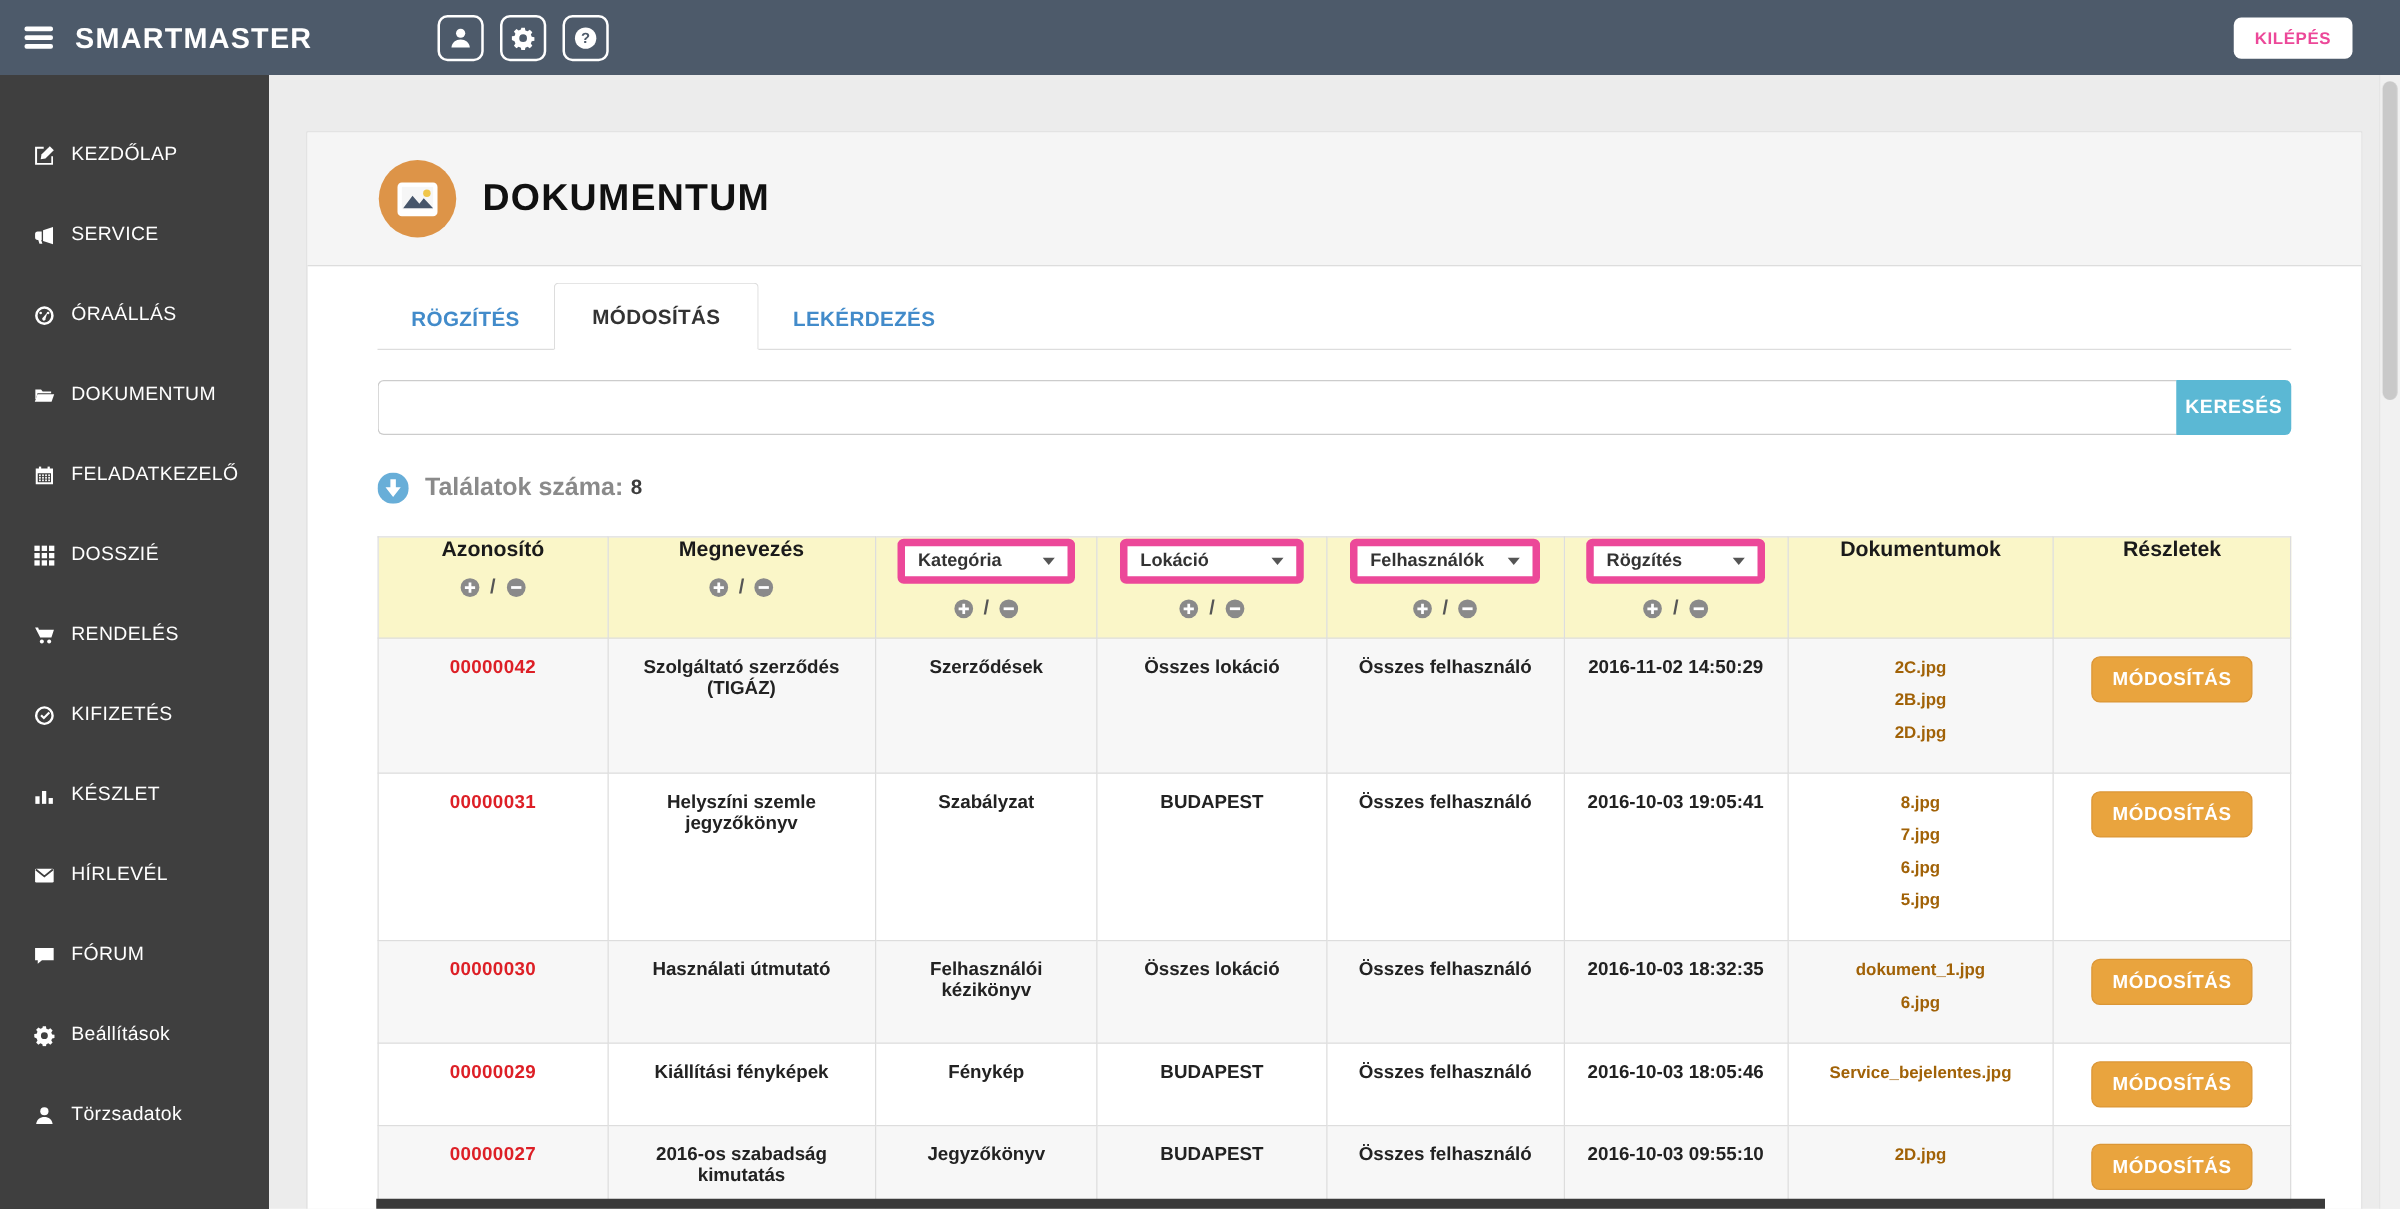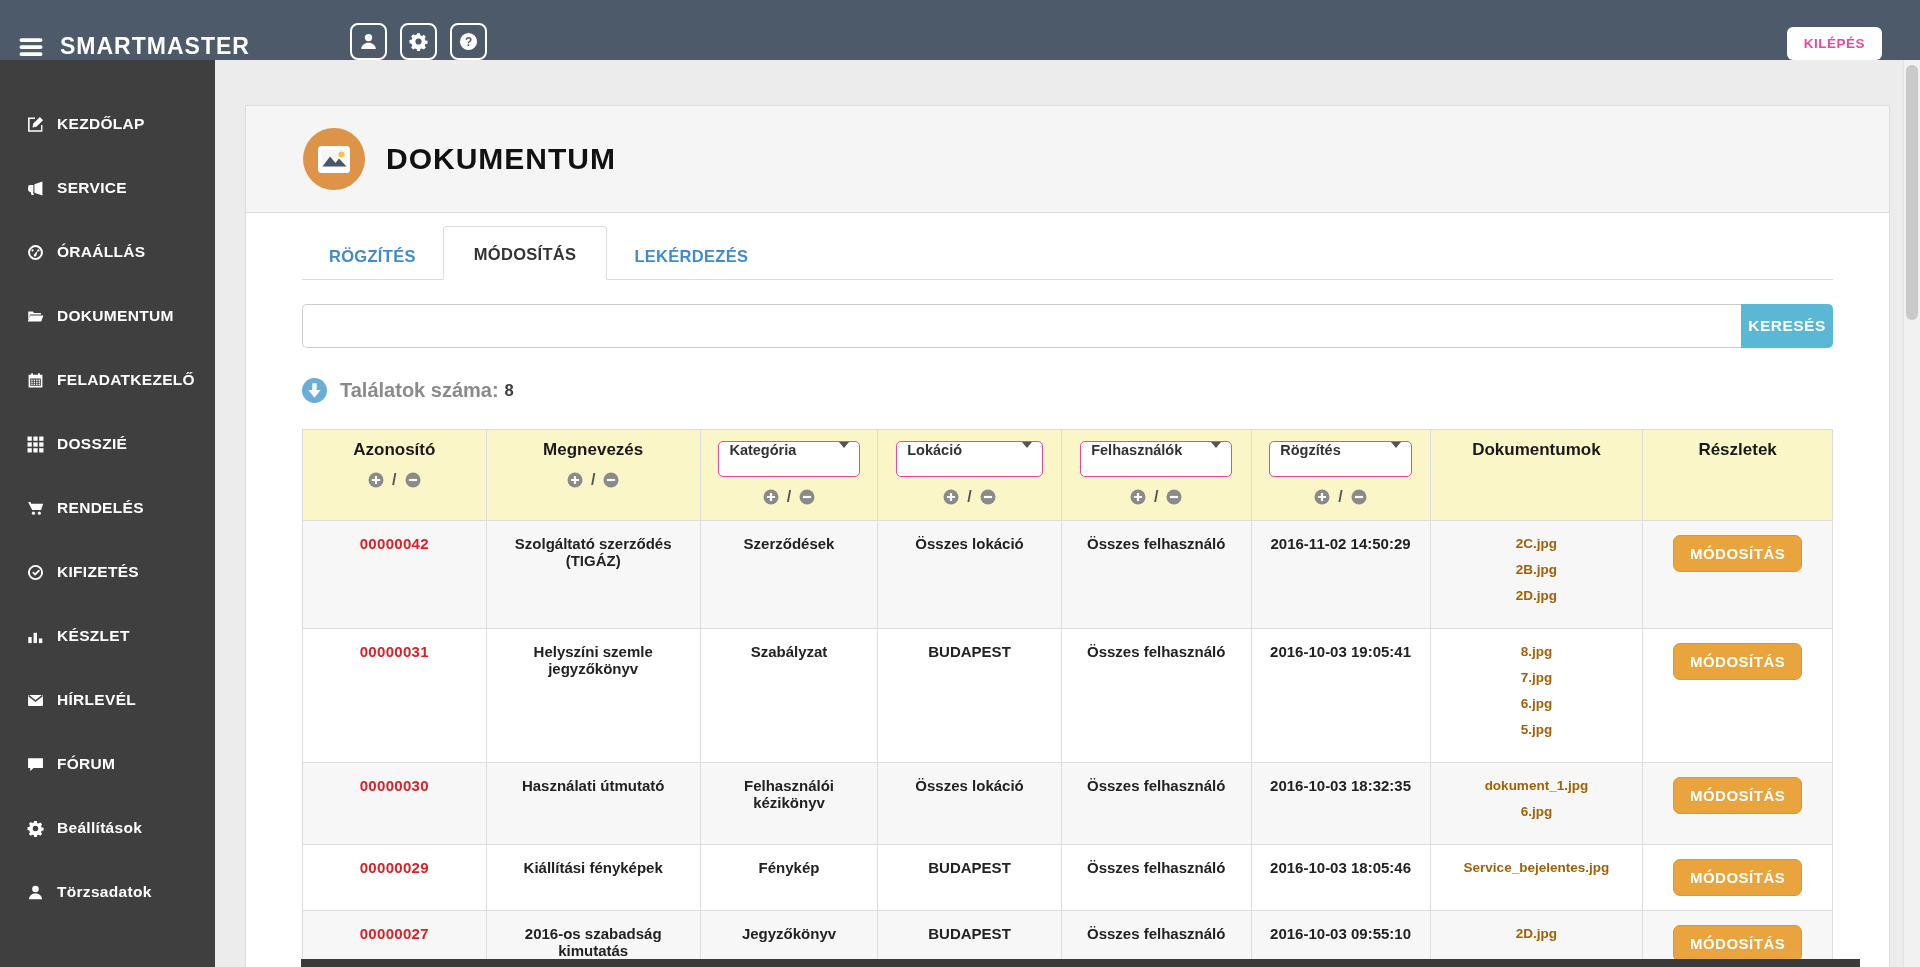--- a/index.html
+++ b/index.html
@@ -11,37 +11,37 @@
   .s16 { width: 16px; height: 16px; }
   .s17 { width: 17px; height: 17px; }
   .s19 { width: 19px; height: 19px; }
   .s25 { width: 25px; height: 25px; }
   .s26 { width: 26px; height: 26px; }
   .s64 { width: 64px; height: 64px; }
   .caret { width: 10px; height: 6px; }
 
   
   .topbar { position: fixed; top: 0; left: 0; right: 0; height: 60px;
-            background: #4d5a6a; display: flex; align-items: flex-end; z-index: 30; }
+            background: #4d5a6a; display: flex; align-items: center; z-index: 30; }
   .hamburger { margin-left: 18px; color: #fff; cursor: pointer; }
   .brand { color: #fff; font-size: 23px; font-weight: bold; letter-spacing: 1px; margin-left: 16px; }
   .topbar-icons { display: flex; gap: 13px; margin-left: 100px; }
   .icon-btn { width: 37px; height: 37px; border: 2px solid #fff; border-radius: 8px;
               display: flex; align-items: center; justify-content: center; color: #fff; cursor: pointer; }
   .logout-btn { margin-left: auto; margin-right: 38px; background: #fff; color: #ec4899;
                 font-family: inherit; font-weight: bold; font-size: 13.5px; letter-spacing: .5px;
                 border: none; border-radius: 6px; padding: 9px 17px; cursor: pointer; }
 
   
   .sidebar { position: fixed; top: 60px; left: 0; bottom: 0; width: 215px;
              background: #3f3f3f; padding-top: 32px; z-index: 20; }
   .side-item { height: 64px; display: flex; align-items: center; gap: 13px;
                padding-left: 27px; color: #fff; cursor: pointer; }
   .side-item .icon { color: #fff; flex: none; }
-  .side-label { font-size: 15.5px; font-weight: bold; letter-spacing: .3px; }
+  .side-label { font-size: 15.5px; font-weight: normal; letter-spacing: .3px; }
 
   
   .main { position: absolute; left: 215px; top: 60px; right: 0; bottom: 0;
           padding: 45px 30px 0 30px; }
   .card { background: #fff; border: 1px solid #dcdcdc; min-height: 900px; }
   .card-header { background: #f5f5f5; border-bottom: 1px solid #ddd;
                  padding: 21px 56px; display: flex; align-items: center; gap: 20px; }
   .page-title { font-size: 30px; font-weight: bold; color: #111; letter-spacing: 1px; }
   .card-body { padding: 0 56px; }
 
@@ -64,27 +64,27 @@
   
   .results-row { margin-top: 30px; display: flex; align-items: center; gap: 13px; }
   .results-label { color: #8a8a8a; font-weight: bold; font-size: 20px; }
   .results-count { color: #3c3c3c; font-weight: bold; font-size: 16.5px; margin-left: -7px; }
 
   
   .doc-table { width: 100%; margin-top: 26px; border-collapse: collapse; table-layout: fixed; }
   .c0 { width: 12%; } .c1 { width: 14%; } .c2 { width: 11.6%; } .c3 { width: 12%; }
   .c4 { width: 12.4%; } .c5 { width: 11.7%; } .c6 { width: 13.9%; } .c7 { width: 12.4%; }
   .doc-table th { background: #faf6c8; border: 1px solid #ddd; vertical-align: top;
-                  padding: 10px 8px 14px; text-align: center; }
+                  padding: 0 8px 14px; text-align: center; }
   .hdr-label { font-size: 17px; font-weight: bold; color: #1a1a1a; }
   .sorts { margin-top: 11px; display: flex; align-items: center; justify-content: center; gap: 8px; }
   .sorts .icon { cursor: pointer; }
   .slash { color: #555; font-size: 16px; font-weight: bold; }
   .hdr-select { margin: 1px auto 0; width: 88%; height: 36px; background: #fff;
-                border: 1px solid #ec4899; border-radius: 5px; display: flex; 
+                border: 6px solid #ec4899; border-radius: 5px; display: flex; align-items: center;
                 justify-content: space-between; padding: 0 10px; cursor: pointer; }
   .hdr-select-label { font-size: 14.5px; font-weight: bold; color: #333; }
 
   .doc-table td { border: 1px solid #ddd; vertical-align: top; text-align: center;
                   padding: 14px 8px; font-size: 15px; font-weight: bold; color: #222; }
   .doc-table tbody tr:nth-child(odd) { background: #f7f7f7; }
   .doc-table tbody tr:nth-child(even) { background: #fff; }
   .cell-id { color: #dd1f26 !important; letter-spacing: .3px; }
   .cell-docs { padding-top: 10px !important; }
   .doc-link { display: block; color: #a16207; font-size: 13.5px; font-weight: bold;

